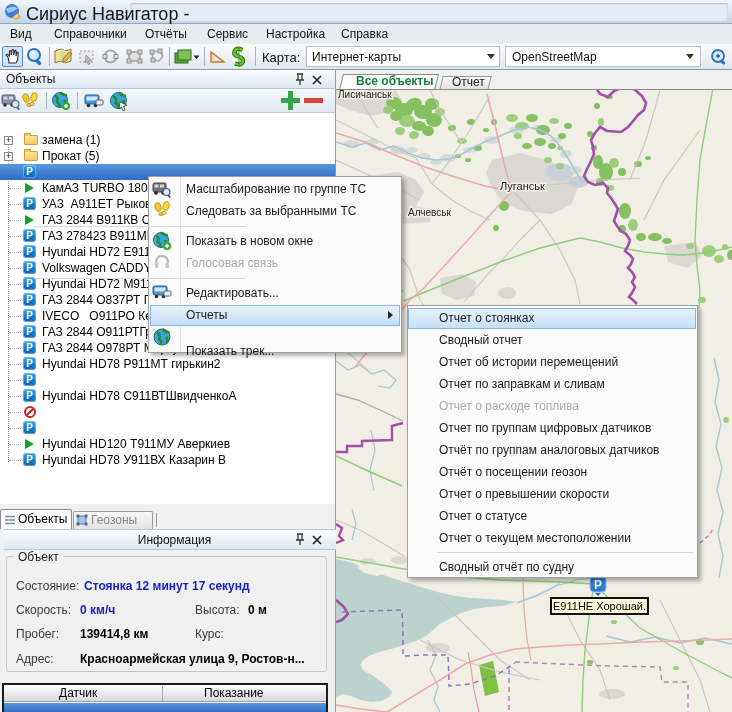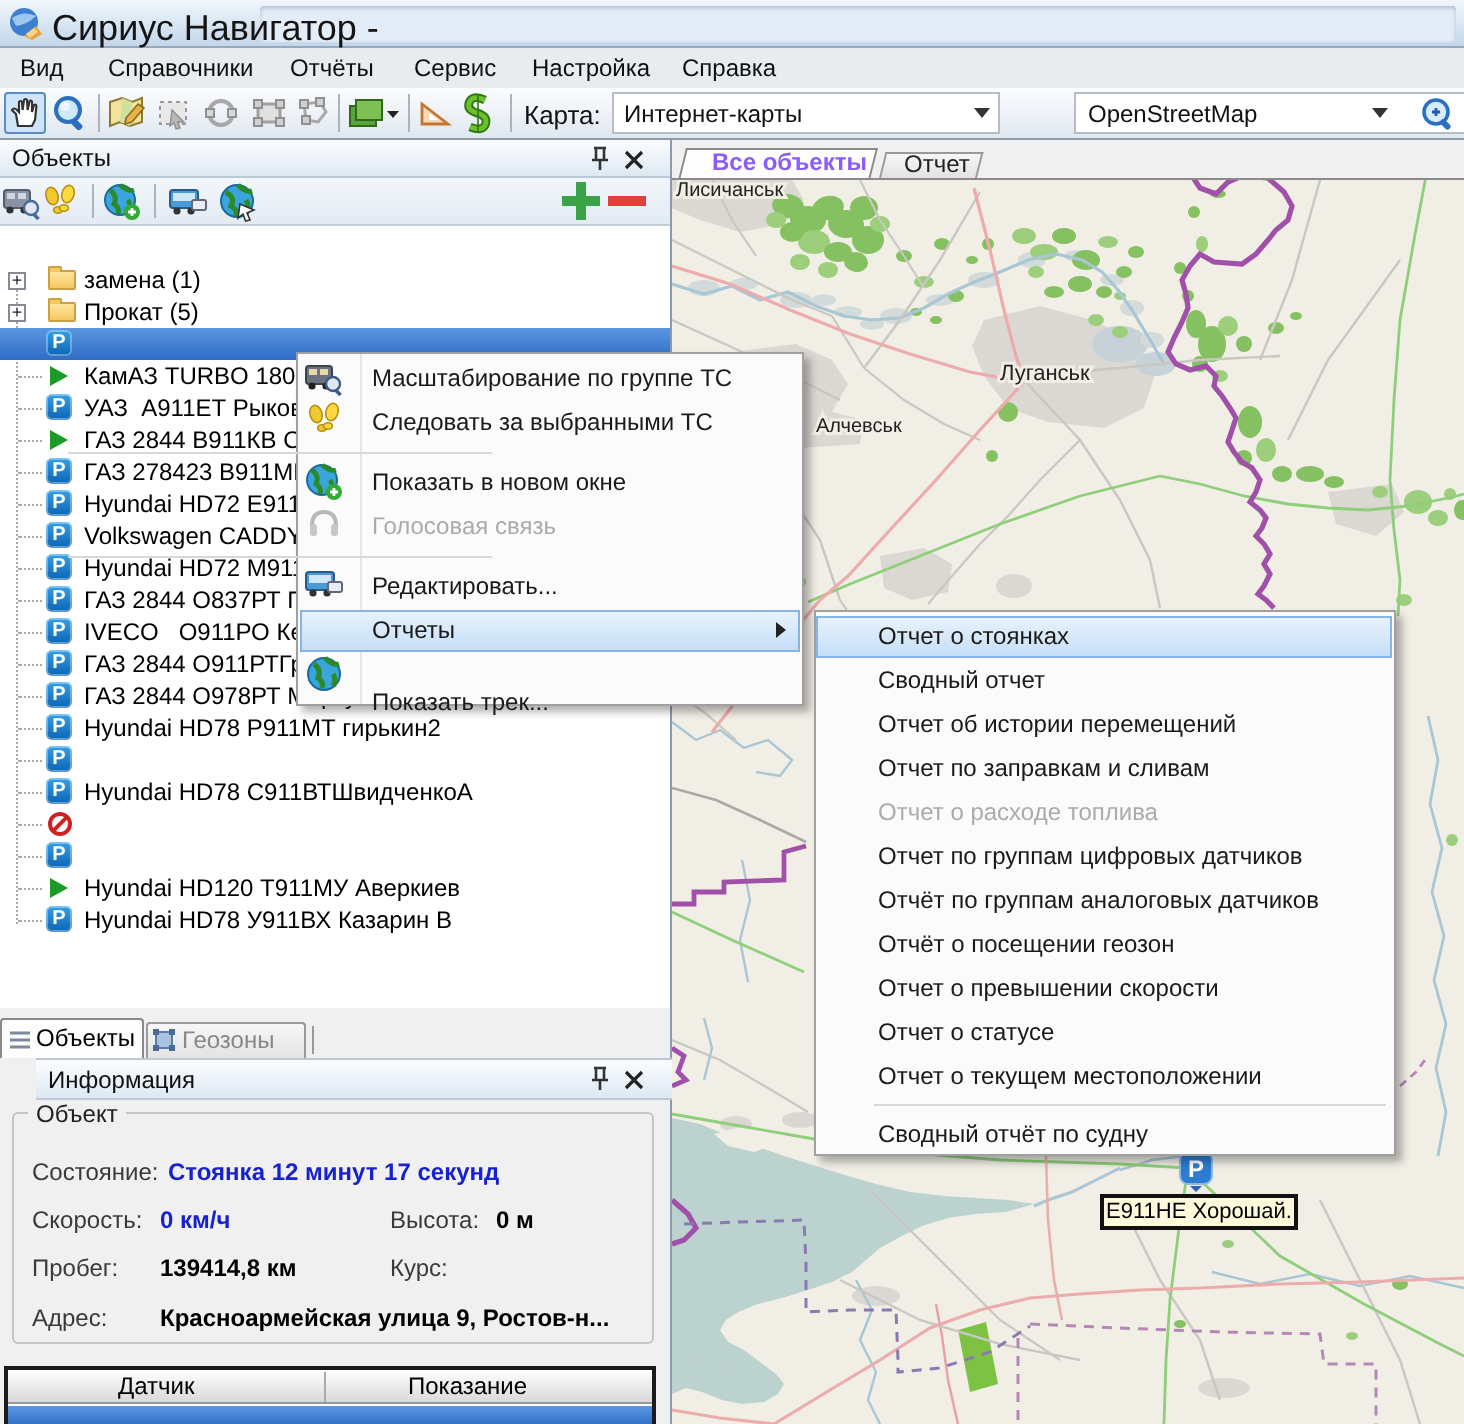--- a/index.html
+++ b/index.html
@@ -22,30 +22,30 @@
 .tno{position:absolute;left:24px;top:2px;width:12px;height:12px;border:2px solid #cc2222;border-radius:50%;background:#fff;}
 .tno:after{content:"";position:absolute;left:-1px;top:3px;width:10px;height:2px;background:#cc2222;transform:rotate(-45deg);}
 .ttext{position:absolute;left:42px;top:0;}
 .texp{position:absolute;left:4px;top:4px;width:9px;height:9px;border:1px solid #889;background:#fff;font-size:9px;line-height:7px;text-align:center;color:#222;}
 .tfold{position:absolute;left:24px;top:3px;width:14px;height:10px;background:linear-gradient(180deg,#ffe49c,#f4c964);border:1px solid #caa23e;border-radius:1px;}
 .tfold:before{content:"";position:absolute;left:-1px;top:-3px;width:5px;height:2px;background:#f4c964;border:1px solid #caa23e;border-bottom:none;border-radius:1px 1px 0 0;}
 .dotv{position:absolute;left:8px;border-left:1px dotted #aaa;width:1px;}
 .doth{position:absolute;border-top:1px dotted #aaa;height:1px;}
 #tab1{left:0;top:509px;width:72px;height:20px;background:#fdfdfd;border:1px solid #8a8a8a;border-bottom:none;border-radius:2px 2px 0 0;font-size:12px;padding:2px 0 0 17px;color:#000;}
 #tab2{left:73px;top:511px;width:80px;height:18px;background:linear-gradient(180deg,#f7f7f7,#e3e3e3);border:1px solid #9a9a9a;border-bottom:none;border-radius:2px 2px 0 0;font-size:12px;padding:1px 0 0 17px;color:#888;}
-#infohdr{left:18px;top:529px;width:335px;height:21px;background:linear-gradient(180deg,#fcfdfe,#dde8f3);border-top:1px solid #bcc8d6;border-bottom:1px solid #bcc8d6;font-size:12px;color:#111;padding:3px 0 0 6px;}
+#infohdr{left:4px;top:529px;width:335px;height:21px;background:linear-gradient(180deg,#fcfdfe,#dde8f3);border-top:1px solid #bcc8d6;border-bottom:1px solid #bcc8d6;font-size:12px;color:#111;padding:3px 0 0 6px;text-align:center;}
 #objbox{left:6px;top:556px;width:321px;height:116px;border:1px solid #c4c4c4;border-radius:3px;}
 #objlbl{left:14px;top:550px;background:#f0f0f0;padding:0 4px;font-size:12px;color:#222;}
 .ilabel{position:absolute;font-size:12px;color:#3a3a3a;}
 .ivalb{position:absolute;font-size:12px;font-weight:bold;color:#1822cc;}
 .ivalk{position:absolute;font-size:12px;font-weight:bold;color:#000;}
 #sensortbl{left:2px;top:683px;width:326px;height:29px;border:2px solid #1a1a1a;border-bottom:none;background:#fff;font-size:12px;}
 #maptabs{left:337px;top:70px;width:395px;height:20px;background:#f0f0f0;}
 #mtab1{left:341px;top:74px;width:96px;height:16px;background:#fdfdfd;border:1px solid #8a8a8a;border-bottom:none;transform:skewX(-14deg);}
-#mtab1t{left:356px;top:74px;font-size:12px;font-weight:bold;color:#8b5cf6;}
+#mtab1t{left:356px;top:74px;font-size:12px;font-weight:bold;color:#15803d;}
 #mtab2{left:441px;top:76px;width:49px;height:14px;background:linear-gradient(180deg,#f7f7f7,#e0e0e0);border:1px solid #9a9a9a;border-bottom:none;transform:skewX(-14deg);}
 #mtab2t{left:452px;top:75px;font-size:12px;color:#222;}
 #ctx{left:148px;top:176px;width:254px;height:177px;background:#fbfbfb;border:1px solid #a0a0a0;box-shadow:3px 3px 4px rgba(0,0,0,.3);}
 .ci{position:absolute;left:38px;font-size:12px;color:#1a1a1a;}
 .cgray{color:#ababab !important;}
 .csep{position:absolute;left:34px;width:212px;height:1px;background:#d8d8d8;}
 #subm{left:407px;top:305px;width:291px;height:273px;background:#fbfbfb;border:1px solid #a0a0a0;box-shadow:3px 3px 4px rgba(0,0,0,.3);}
 .si{position:absolute;left:31px;font-size:12px;color:#1a1a1a;}
 .hl{position:absolute;background:linear-gradient(180deg,#e7f2fc,#c6dff7);border:1px solid #86b4e4;}
 </style></head><body>
@@ -117,21 +117,21 @@
   </svg>
 <svg class="abs" style="left:229px;top:46px" width="20" height="22" viewBox="0 0 20 22">
 <path d="M13.5 4 Q7 1 5.5 5.5 Q4.5 9 9.5 10.5 Q15 12 13.8 16 Q12.5 20 6 17.5" fill="none" stroke="#2e7a10" stroke-width="4.4"></path>
 <path d="M13.5 4 Q7 1 5.5 5.5 Q4.5 9 9.5 10.5 Q15 12 13.8 16 Q12.5 20 6 17.5" fill="none" stroke="#6cc02e" stroke-width="2.4"></path>
 <path d="M9.5 1.5 L10.5 1.5 L10.5 20.5 L9.5 20.5 Z" fill="#2e7a10" opacity="0.8"></path>
   </svg>
 <div class="tsep" style="left:255px;top:47px"></div>
 <div class="abs" style="left:262px;top:50px;font-size:13px;color:#111;">Карта:</div>
 <div class="abs" style="left:306px;top:46px;width:194px;height:21px;background:#fff;border:1px solid #b8bcc4;font-size:12px;padding:3px 0 0 5px;color:#111;">Интернет-карты</div>
 <div class="abs" style="left:487px;top:54px;width:0;height:0;border-left:4px solid transparent;border-right:4px solid transparent;border-top:5px solid #333;"></div>
-<div class="abs" style="left:505px;top:46px;width:196px;height:21px;background:#fff;border:1px solid #b8bcc4;font-size:12px;padding:3px 0 0 6px;color:#111;margin-left:32px;">OpenStreetMap</div>
+<div class="abs" style="left:505px;top:46px;width:196px;height:21px;background:#fff;border:1px solid #b8bcc4;font-size:12px;padding:3px 0 0 6px;color:#111;">OpenStreetMap</div>
 <div class="abs" style="left:686px;top:54px;width:0;height:0;border-left:4px solid transparent;border-right:4px solid transparent;border-top:5px solid #333;"></div>
 <svg class="abs" style="left:708px;top:46px" width="22" height="22" viewBox="0 0 22 22">
 <circle cx="10" cy="10" r="6" fill="#d6ecfb" stroke="#2a70c0" stroke-width="1.8"></circle>
 <path d="M8 10 h4 M10 8 v4" stroke="#1a5aa8" stroke-width="1.4"></path>
 <rect x="13.6" y="13" width="6" height="3" rx="1.4" transform="rotate(45 13.6 13)" fill="#2a70c0"></rect>
   </svg>
 <div class="abs" id="leftpanel"></div>
 <div class="abs" id="objhdr">Объекты</div>
 <svg class="abs" style="left:294px;top:73px" width="12" height="14" viewBox="0 0 12 14">
     <path d="M3 1 L9 1 M4 1 L4 7 M8 1 L8 7 M2 7 L10 7 M6 7 L6 12" stroke="#333" stroke-width="1.3" fill="none"></path>

